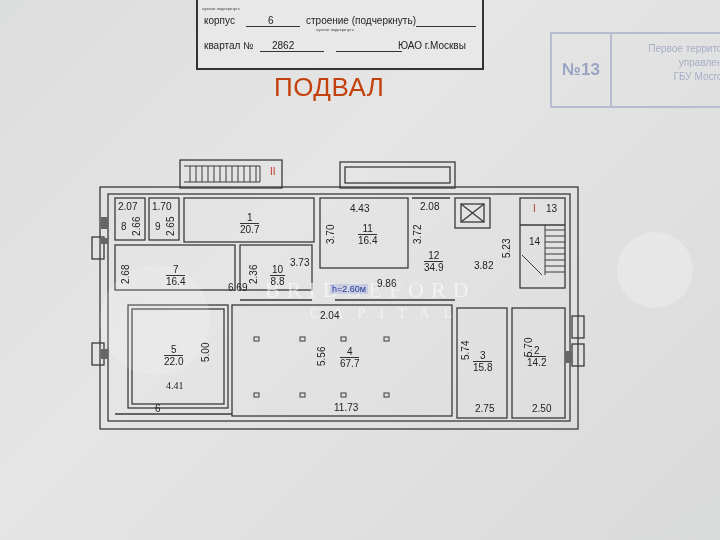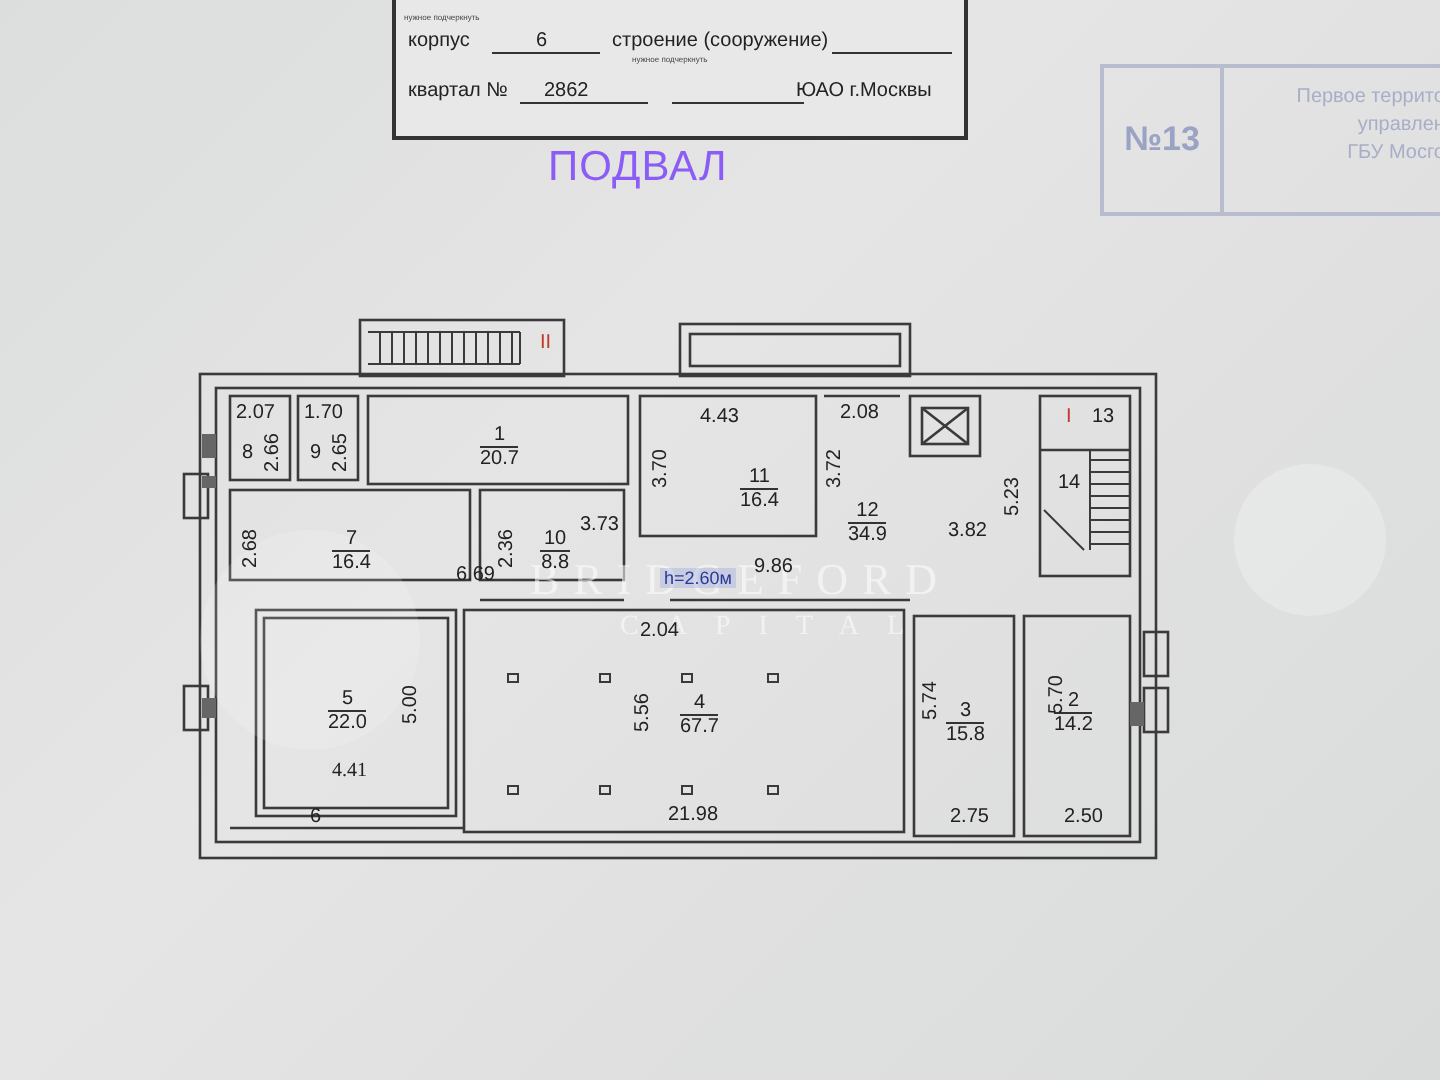--- a/index.html
+++ b/index.html
@@ -11,22 +11,22 @@
     color: #222;
   }
   .form-box {
     position: absolute; left: 196px; top: -4px; width: 284px; height: 70px;
     border: 2px solid #333; background: #e7e8e7;
   }
   .form-line { position: absolute; font-size: 10px; color: #222; white-space: nowrap; }
   .tiny { position: absolute; font-size: 4px; color: #444; }
   .uline { position: absolute; border-bottom: 1px solid #333; }
   .title {
-    position: absolute; left: 274px; top: 72px; font-size: 21px; letter-spacing: 0.5px;
-    color: #8b5cf6;
+    position: absolute; left: 274px; top: 72px; font-size: 26px; letter-spacing: 0.5px;
+    color: #c2410c;
   }
   .stamp {
     position: absolute; left: 550px; top: 32px; width: 190px; height: 72px;
     border: 2px solid #b8bccf; color: #a8aec8;
   }
   .stamp .num {
     position: absolute; left: 0; top: 0; width: 58px; height: 72px;
     border-right: 2px solid #b8bccf; display: flex; align-items: center; justify-content: center;
     font-size: 17px; font-weight: bold; color: #9ba3c4;
   }
@@ -44,21 +44,21 @@
   .red { color: #c0392b; }
 </style>
 </head>
 <body>
 
 <div class="form-box">
   <span class="tiny" style="left:4px;top:8px;">нужное подчеркнуть</span>
   <span class="form-line" style="left:6px;top:17px;">корпус</span>
   <div class="uline" style="left:48px;top:28px;width:54px;"></div>
   <span class="form-line" style="left:70px;top:17px;">6</span>
-  <span class="form-line" style="left:108px;top:17px;">строение (сооружение)</span>
+  <span class="form-line" style="left:108px;top:17px;">строение (подчеркнуть)</span>
   <div class="uline" style="left:218px;top:28px;width:60px;"></div>
   <span class="tiny" style="left:118px;top:29px;">нужное подчеркнуть</span>
   <span class="form-line" style="left:6px;top:42px;">квартал №</span>
   <div class="uline" style="left:62px;top:53px;width:64px;"></div>
   <span class="form-line" style="left:74px;top:42px;">2862</span>
   <div class="uline" style="left:138px;top:53px;width:66px;"></div>
   <span class="form-line" style="left:200px;top:42px;">ЮАО г.Москвы</span>
 </div>
 
 <div class="title">ПОДВАЛ</div>
@@ -205,21 +205,21 @@
 <div class="room" style="left:166px;top:264px;">
     <span class="n">7</span>
     <span class="a">16.4</span>
   </div>
 <span class="lbl" style="left:121px;top:221px;">8</span>
 <span class="lbl" style="left:155px;top:221px;">9</span>
 <div class="room" style="left:270px;top:264px;">
     <span class="n">10</span>
     <span class="a">8.8</span>
   </div>
-<div class="room" style="left:358px;top:233px;margin-left:12px;">
+<div class="room" style="left:358px;top:223px;">
     <span class="n">11</span>
     <span class="a">16.4</span>
   </div>
 <div class="room" style="left:424px;top:250px;">
     <span class="n">12</span>
     <span class="a">34.9</span>
   </div>
 <span class="lbl" style="left:546px;top:203px;">13</span>
 <span class="lbl" style="left:529px;top:236px;">14</span>
 
@@ -236,19 +236,19 @@
 <span class="vlbl" style="left:412px;top:244px;">3.72</span>
 <span class="lbl" style="left:420px;top:201px;">2.08</span>
 <span class="lbl" style="left:474px;top:260px;">3.82</span>
 <span class="vlbl" style="left:501px;top:258px;">5.23</span>
 <span class="lbl" style="left:377px;top:278px;">9.86</span>
 <span class="lbl" style="left:320px;top:310px;">2.04</span>
 <span class="vlbl" style="left:200px;top:362px;">5.00</span>
 <span class="lbl" style="left:166px;top:380px;font-family:Liberation Serif, serif;">4.41</span>
 <span class="lbl" style="left:155px;top:403px;">6</span>
 <span class="vlbl" style="left:316px;top:366px;">5.56</span>
-<span class="lbl" style="left:334px;top:402px;">21.98</span>
+<span class="lbl" style="left:334px;top:402px;">11.73</span>
 <span class="vlbl" style="left:460px;top:360px;">5.74</span>
 <span class="lbl" style="left:475px;top:403px;">2.75</span>
 <span class="vlbl" style="left:523px;top:357px;">5.70</span>
 <span class="lbl" style="left:532px;top:403px;">2.50</span>
 
 <div class="height-tag">h=2.60м</div>
 
 </body></html>

